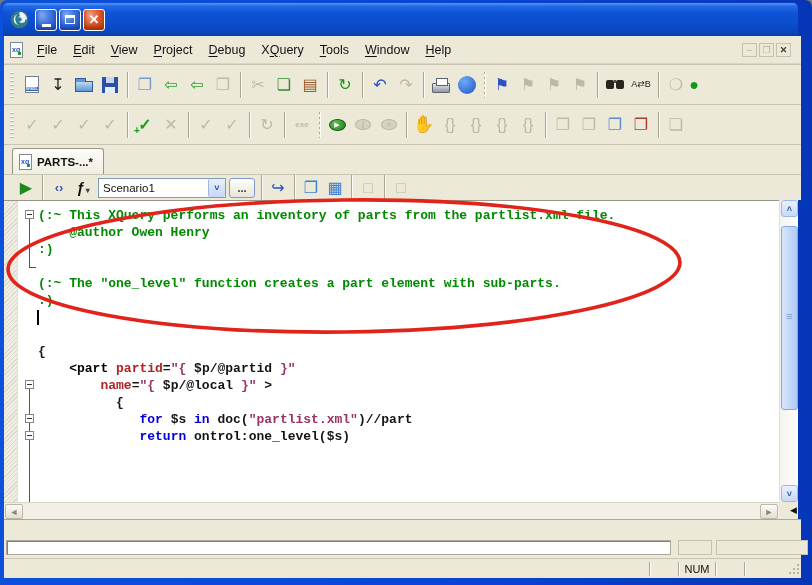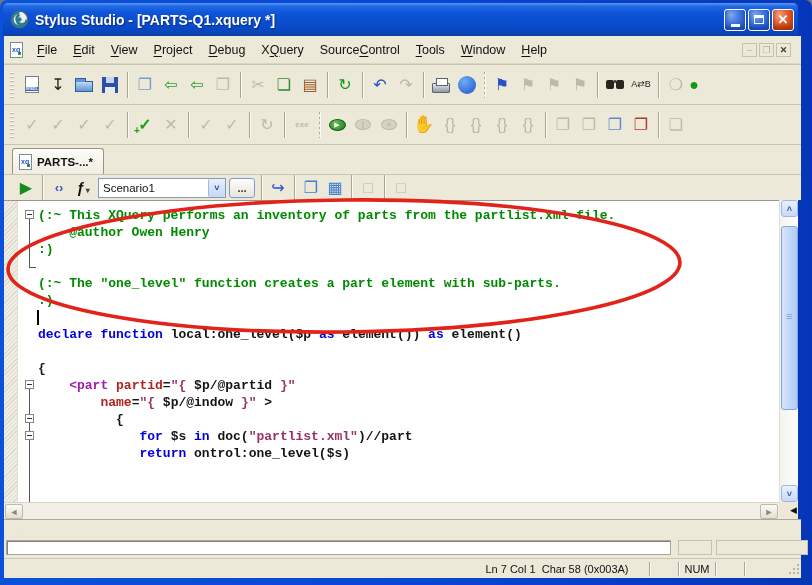--- a/index.html
+++ b/index.html
@@ -67,21 +67,21 @@
   .scenbar .tbi{width:24px;height:22px;}
   .combo{width:128px;height:20px;background:#fff;border:1px solid #7F9DB9;display:flex;align-items:center;margin:0 3px;}
   .combo .val{flex:1;font-size:11.5px;padding-left:4px;color:#111;white-space:nowrap;overflow:hidden;}
   .combo .drop{width:17px;height:18px;background:linear-gradient(180deg,#E7EFFC,#C7D8F6);border-left:1px solid #9EB6E4;border-radius:2px;display:flex;align-items:center;justify-content:center;color:#1C3E9C;font-size:9px;font-weight:bold;}
   .browse-btn{min-width:26px;height:20px;background:linear-gradient(180deg,#FDFDFB,#E8E5D8);border:1px solid #7C9AD0;border-radius:3px;font-size:11px;font-weight:bold;color:#333;display:flex;align-items:center;justify-content:center;margin-right:2px;}
   
   .editor{position:absolute;left:4px;top:200px;width:775px;height:302px;background:#fff;border-top:1px solid #9A968A;overflow:hidden;}
   .selmargin{position:absolute;left:0;top:0;width:14px;height:100%;background:repeating-linear-gradient(135deg,#DDD9CC 0 1px,#EFEDE4 1px 3px);border-right:1px solid #E2DFD4;}
   .codelines{position:absolute;left:34px;top:6px;}
   .cl{height:17px;white-space:pre;font:bold 13px/17px "Liberation Mono",monospace;}
-  .tk-cm{color:#008A00}.tk-kw{color:#0000DD}.tk-pl{color:#141414}.tk-tag{color:#a21caf}.tk-attr{color:#B22222}.tk-str{color:#993366}
+  .tk-cm{color:#008A00}.tk-kw{color:#0000DD}.tk-pl{color:#141414}.tk-tag{color:#000000}.tk-attr{color:#B22222}.tk-str{color:#993366}
   .fold-box{position:absolute;width:9px;height:9px;background:#fff;border:1px solid #848480;z-index:3;}
   .fold-box::after{content:"";position:absolute;left:1px;top:3px;width:5px;height:1px;background:#333;}
   .fold-line{position:absolute;width:1px;background:#555;z-index:2;}
   .fold-tick{position:absolute;height:1px;background:#555;z-index:2;}
   .caret{position:absolute;width:2px;height:15px;background:#000;z-index:3;}
   
   .vscroll{position:absolute;left:779px;top:200px;width:19px;height:302px;background:linear-gradient(90deg,#F4F3EE,#FDFDFB);border-left:1px solid #E0DDD2;}
   .sbtn{position:absolute;left:1px;width:17px;height:17px;border:1px solid #9EB6E4;border-radius:3px;background:linear-gradient(180deg,#E9F1FD,#C8D9F5);color:#2B4EA2;font-size:9px;font-weight:bold;display:flex;align-items:center;justify-content:center;}
   .vthumb{position:absolute;left:1px;top:26px;width:17px;height:184px;border:1px solid #87A6DE;border-radius:3px;background:linear-gradient(90deg,#D8E5FB,#AFCBF4);}
   .vthumb::after{content:"≡";position:absolute;left:4px;top:50%;margin-top:-8px;color:#7E9CD4;font-size:11px;}
@@ -110,21 +110,20 @@
 <body>
 
 <div class="frame">
 
   <div class="titlebar">
     <svg class="logo" viewBox="0 0 16 16">
       <circle cx="8" cy="8" r="7" fill="#EAF2F6" stroke="#44606C"></circle>
       <path d="M8 2 a6 6 0 1 0 6 6 a4.2 4.2 0 1 1 -6 -4" stroke="#2E7C8E" stroke-width="2.2" fill="none"></path>
       <circle cx="8" cy="8" r="1.8" fill="#2E7C8E"></circle>
     </svg>
-    <span class="title-text">Stylus Studio - [PARTS-Q1.xquery *]</span>
     <span class="wbtns">
       <span class="wbtn">
           <span class="minbar"></span>
         </span>
       <span class="wbtn">
           <span class="maxbox"></span>
         </span>
       <span class="wbtn close">
           <span>✕</span>
         </span>
@@ -133,21 +132,20 @@
 
   <div class="menubar">
     <span class="xqdoc" style="margin-right:6px;"></span>
     <span style="display:flex;">
         <span class="mi"><u>F</u>ile</span>
         <span class="mi"><u>E</u>dit</span>
         <span class="mi"><u>V</u>iew</span>
         <span class="mi"><u>P</u>roject</span>
         <span class="mi"><u>D</u>ebug</span>
         <span class="mi">X<u>Q</u>uery</span>
-        <span class="mi">Source<u>C</u>ontrol</span>
         <span class="mi"><u>T</u>ools</span>
         <span class="mi"><u>W</u>indow</span>
         <span class="mi"><u>H</u>elp</span>
       </span>
     <span class="mdibtns">
       <span class="mdib">–</span>
       <span class="mdib">❐</span>
       <span class="mdib on">✕</span>
     </span>
   </div>
@@ -380,25 +378,24 @@
     <div class="fold-box" style="left:21px;top:230px;"></div>
     <div class="caret" style="left:33px;top:109px;"></div>
     <div class="codelines">
         <div class="cl"><span class="tk-cm">(:~ This XQuery performs an inventory of parts from the partlist.xml file.</span></div>
         <div class="cl"><span class="tk-cm">    @author Owen Henry</span></div>
         <div class="cl"><span class="tk-cm">:)</span></div>
         <div class="cl"></div>
         <div class="cl"><span class="tk-cm">(:~ The "one_level" function creates a part element with sub-parts.</span></div>
         <div class="cl"><span class="tk-cm">:)</span></div>
         <div class="cl"></div>
-        <div class="cl"><span class="tk-kw">declare</span><span class="tk-pl"> </span><span class="tk-kw">function</span><span class="tk-pl"> local:one_level($p </span><span class="tk-kw">as</span><span class="tk-pl"> element()) </span><span class="tk-kw">as</span><span class="tk-pl"> element()</span></div>
         <div class="cl"></div>
         <div class="cl"><span class="tk-pl">{</span></div>
         <div class="cl"><span class="tk-pl">    </span><span class="tk-tag">&lt;part</span><span class="tk-pl"> </span><span class="tk-attr">partid</span><span class="tk-pl">=</span><span class="tk-str">"{</span><span class="tk-pl"> $p/@partid </span><span class="tk-str">}"</span></div>
-        <div class="cl"><span class="tk-pl">        </span><span class="tk-attr">name</span><span class="tk-pl">=</span><span class="tk-str">"{</span><span class="tk-pl"> $p/@indow </span><span class="tk-str">}"</span><span class="tk-pl"> &gt;</span></div>
+        <div class="cl"><span class="tk-pl">        </span><span class="tk-attr">name</span><span class="tk-pl">=</span><span class="tk-str">"{</span><span class="tk-pl"> $p/@local </span><span class="tk-str">}"</span><span class="tk-pl"> &gt;</span></div>
         <div class="cl"><span class="tk-pl">          {</span></div>
         <div class="cl"><span class="tk-pl">             </span><span class="tk-kw">for</span><span class="tk-pl"> $s </span><span class="tk-kw">in</span><span class="tk-pl"> doc(</span><span class="tk-str">"partlist.xml"</span><span class="tk-pl">)//part</span></div>
         <div class="cl"><span class="tk-pl">             </span><span class="tk-kw">return</span><span class="tk-pl"> ontrol:one_level($s)</span></div>
       </div>
   </div>
 
   <div class="vscroll">
     <span class="sbtn" style="top:0;">˄</span>
     <span class="vthumb"></span>
     <span class="sbtn" style="bottom:0;">˅</span>
@@ -421,21 +418,20 @@
     </div>
 
   <div class="fieldrow">
     <span class="wfield"></span>
     <span class="fcell" style="left:674px;width:34px;"></span>
     <span class="fcell" style="left:712px;width:92px;"></span>
   </div>
 
   <div class="statusbar">
     <span class="spanel" style="flex:1;"></span>
-    <span class="spanel" style="width:184px;">Ln 7 Col 1  Char 58 (0x003A)</span>
     <span class="ssep"></span>
     <span class="spanel" style="width:28px;"></span>
     <span class="ssep"></span>
     <span class="spanel" style="width:36px;">NUM</span>
     <span class="ssep"></span>
     <span class="spanel" style="width:28px;"></span>
     <span class="ssep"></span>
     <span class="spanel" style="width:40px;"></span>
     <span class="sgrip"></span>
   </div>

